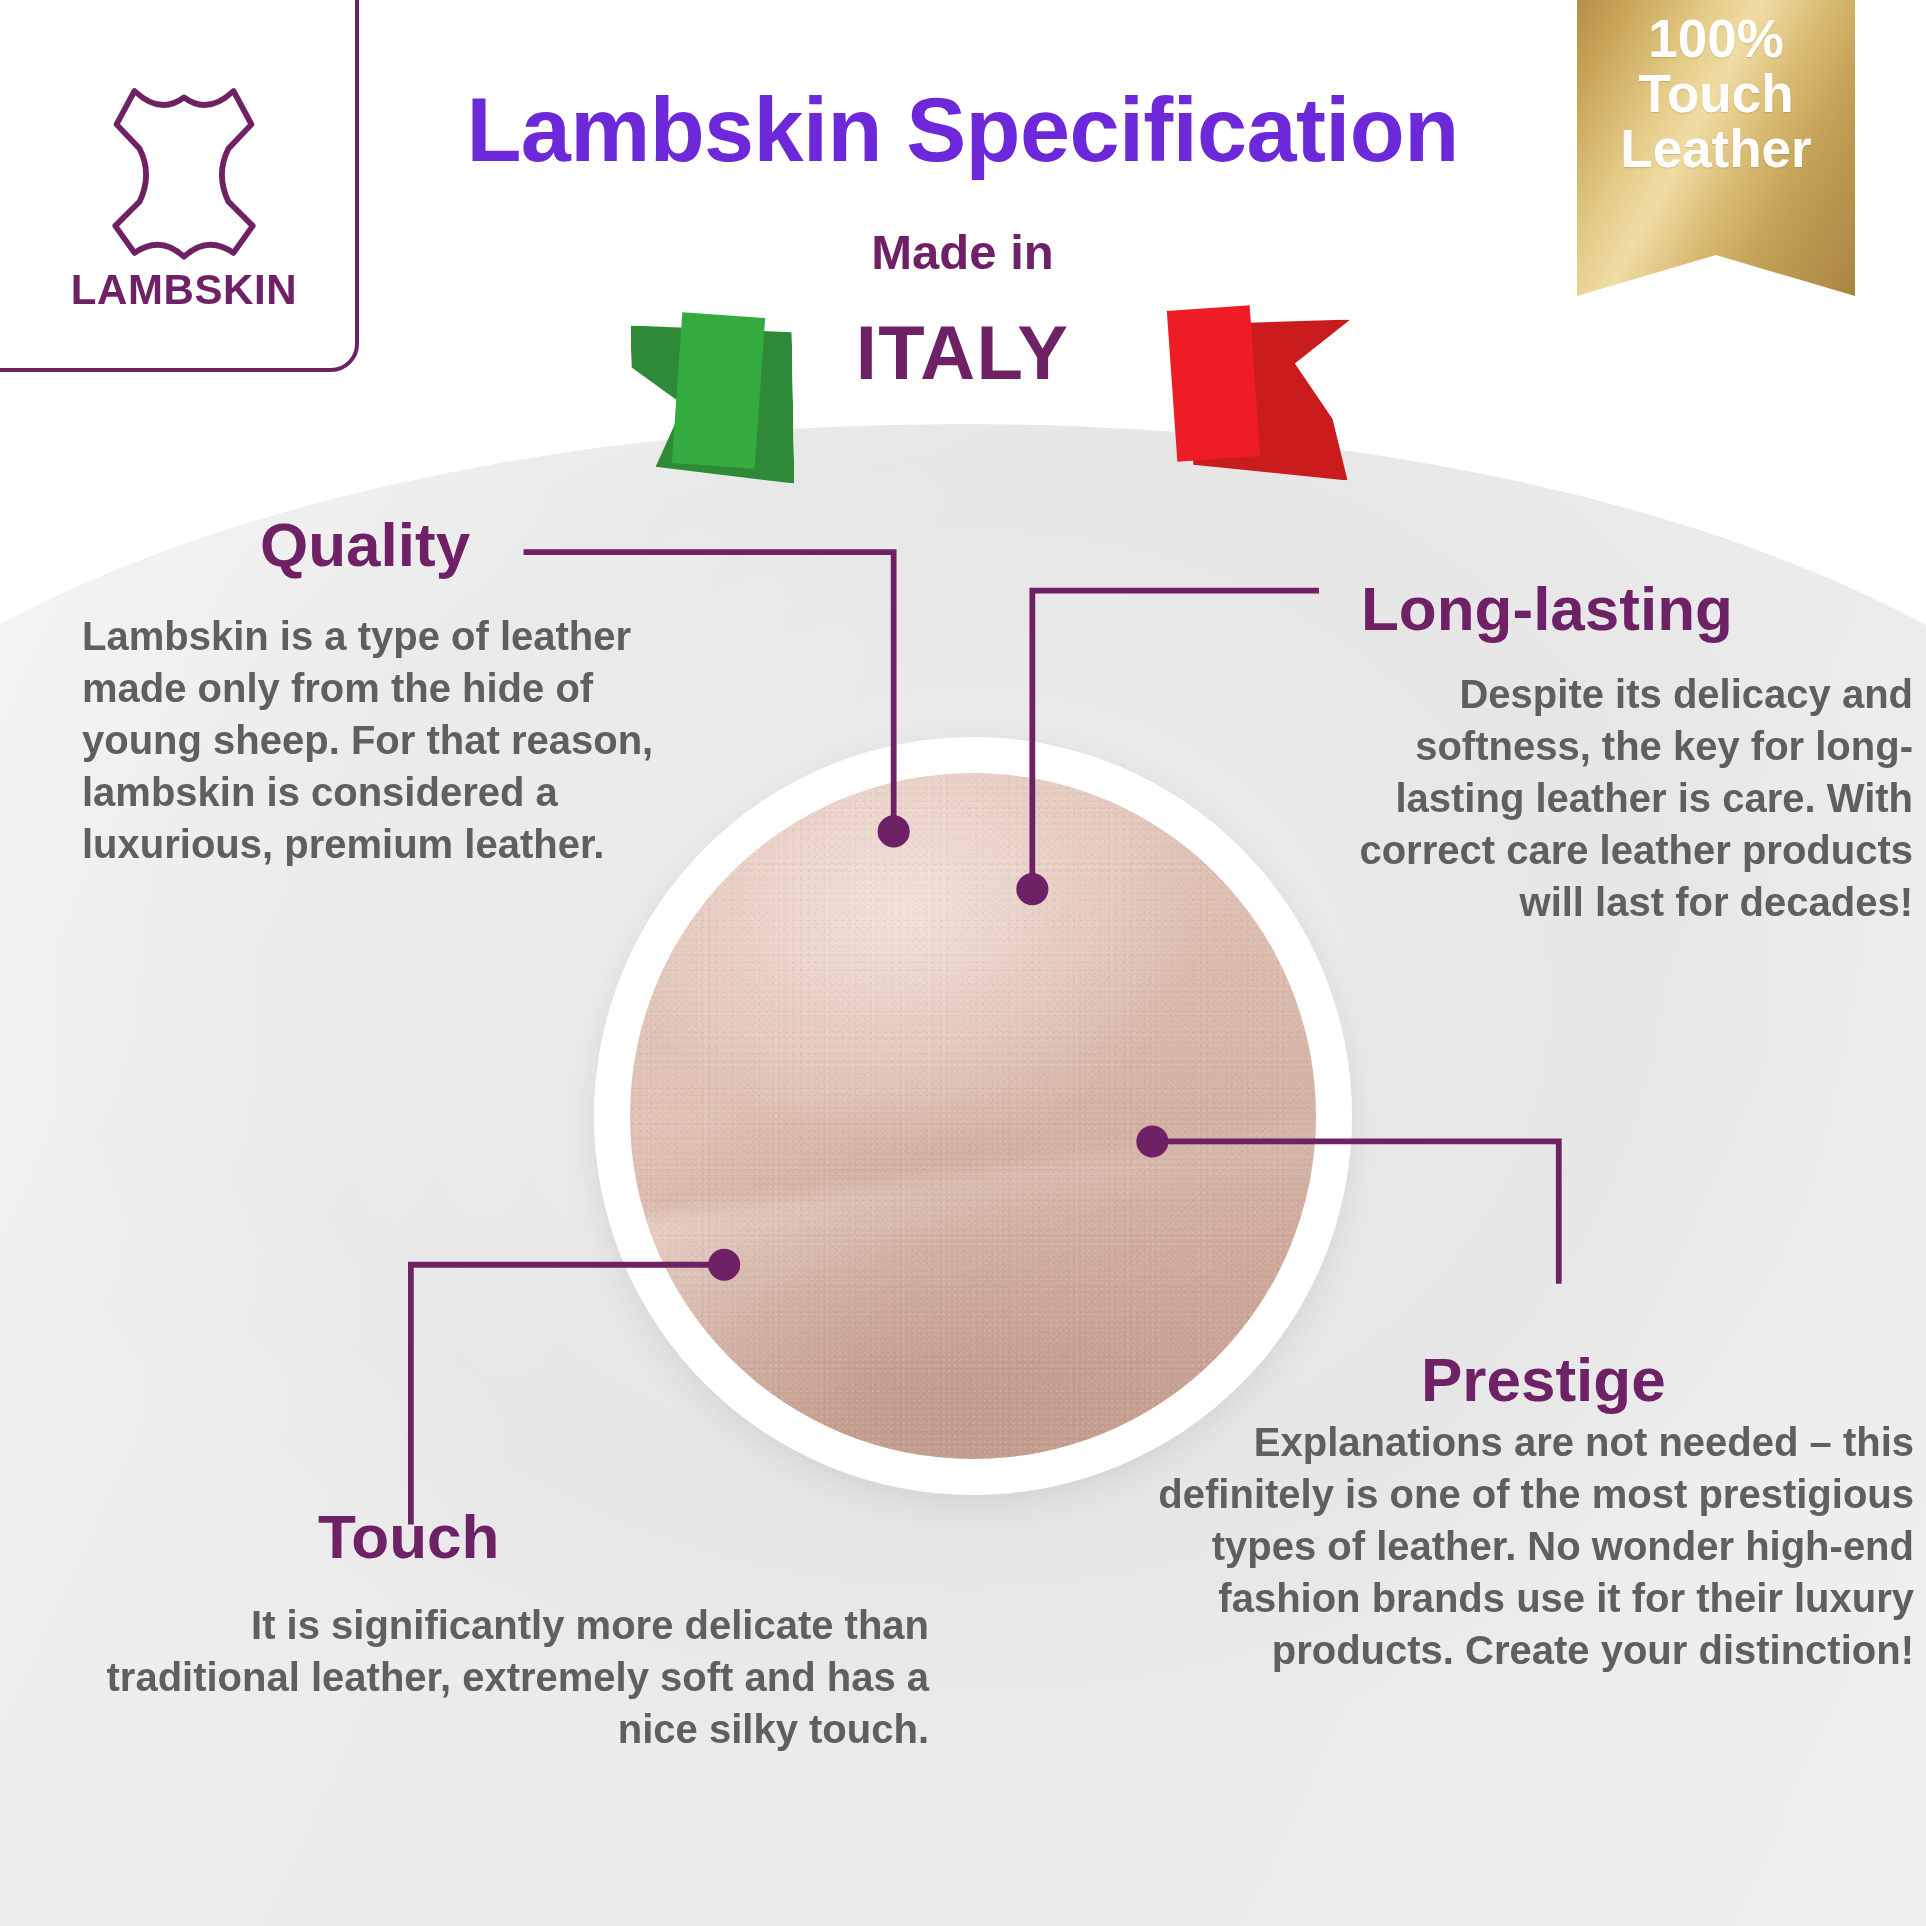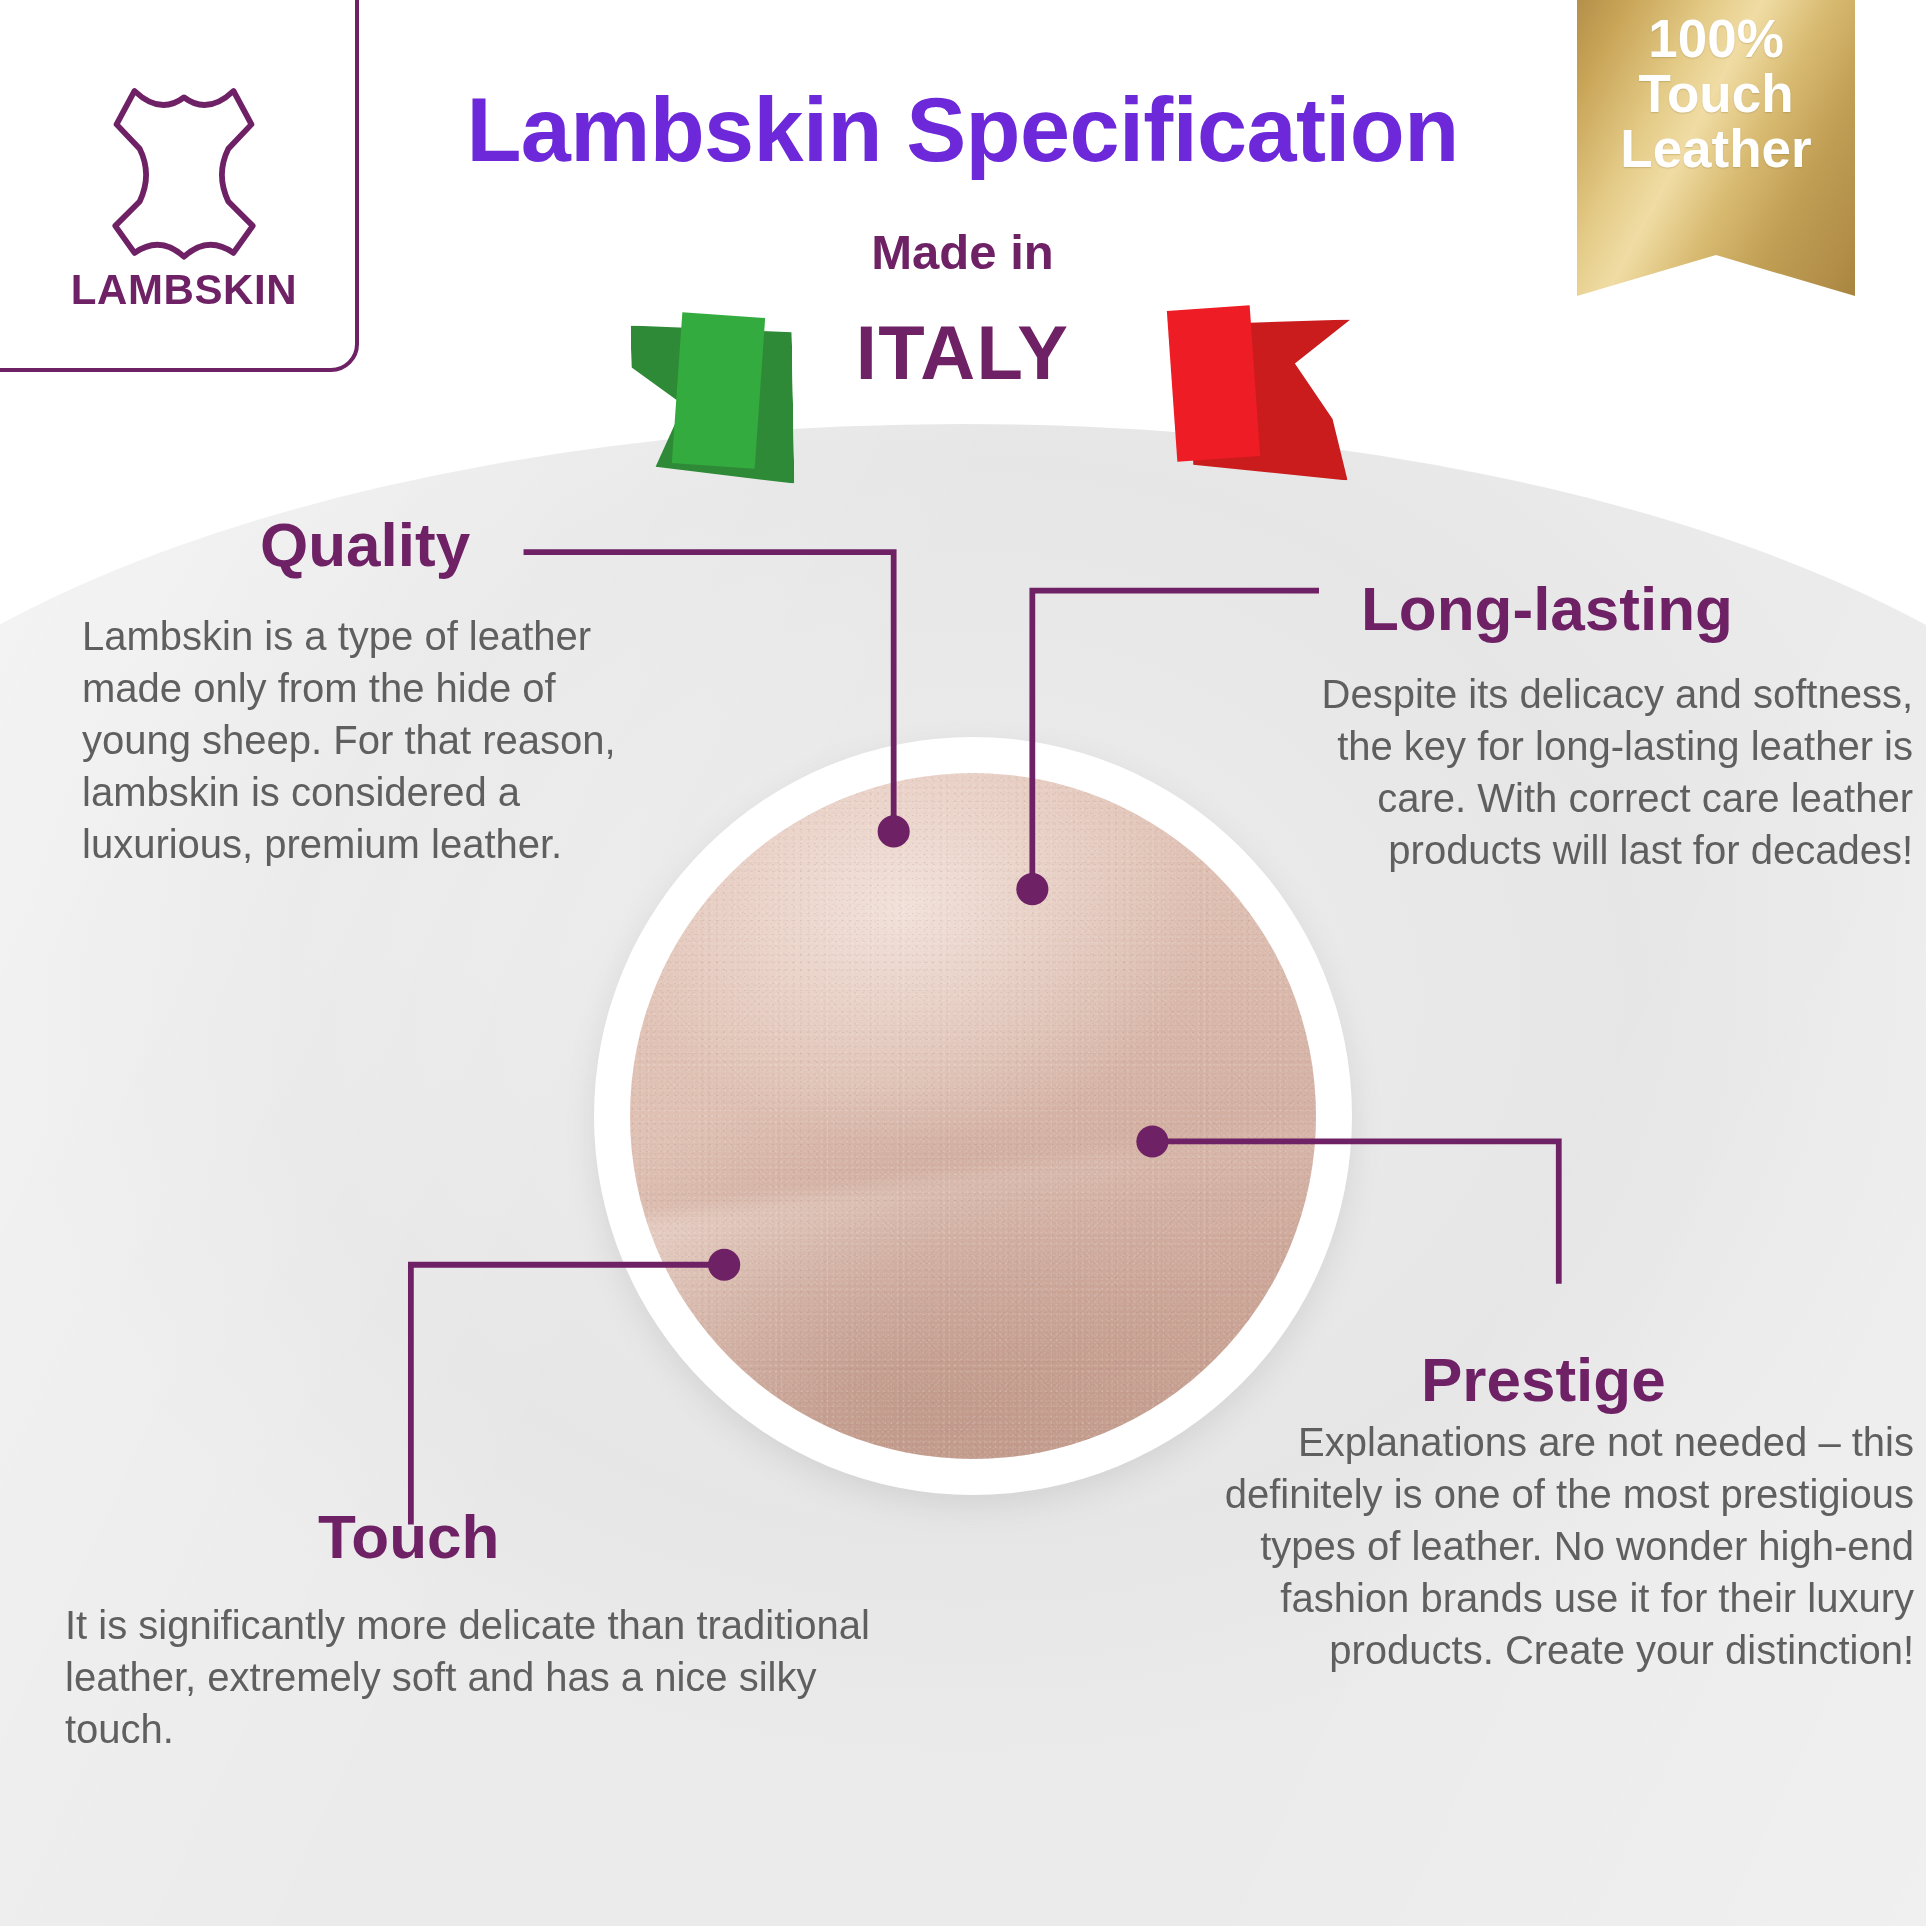--- a/index.html
+++ b/index.html
@@ -193,34 +193,34 @@
     position:absolute;
     font-size:62px;font-weight:bold;
     color:#6f2166;line-height:1;
     white-space:nowrap;
   }
   .body{
     position:absolute;
     font-size:40px;
     color:#5f5f5f;
     line-height:1.30;
-    font-weight:400;
+    font-weight:700;
   }
 
   #head-quality{left:244px;top:514px;margin-left:16px;}
   #body-quality{left:82px;top:610px;width:578px;text-align:left;}
 
   #head-longlasting{left:1361px;top:578px;}
   #body-longlasting{left:1297px;top:668px;width:616px;text-align:right;}
 
   #head-prestige{left:1421px;top:1326px;margin-top:23px;}
   #body-prestige{left:1156px;top:1416px;width:758px;text-align:right;}
 
   #head-touch{left:318px;top:1506px;text-align:right;}
-  #body-touch{left:65px;top:1599px;width:847px;text-align:left;}
+  #body-touch{left:82px;top:1599px;width:847px;text-align:right;}
 </style>
 </head>
 <body>
 
 <div id="stage">
 
   <div class="bg-white"></div>
   <div class="bg-arc"></div>
   <div class="bg-arc-shade"></div>
 

